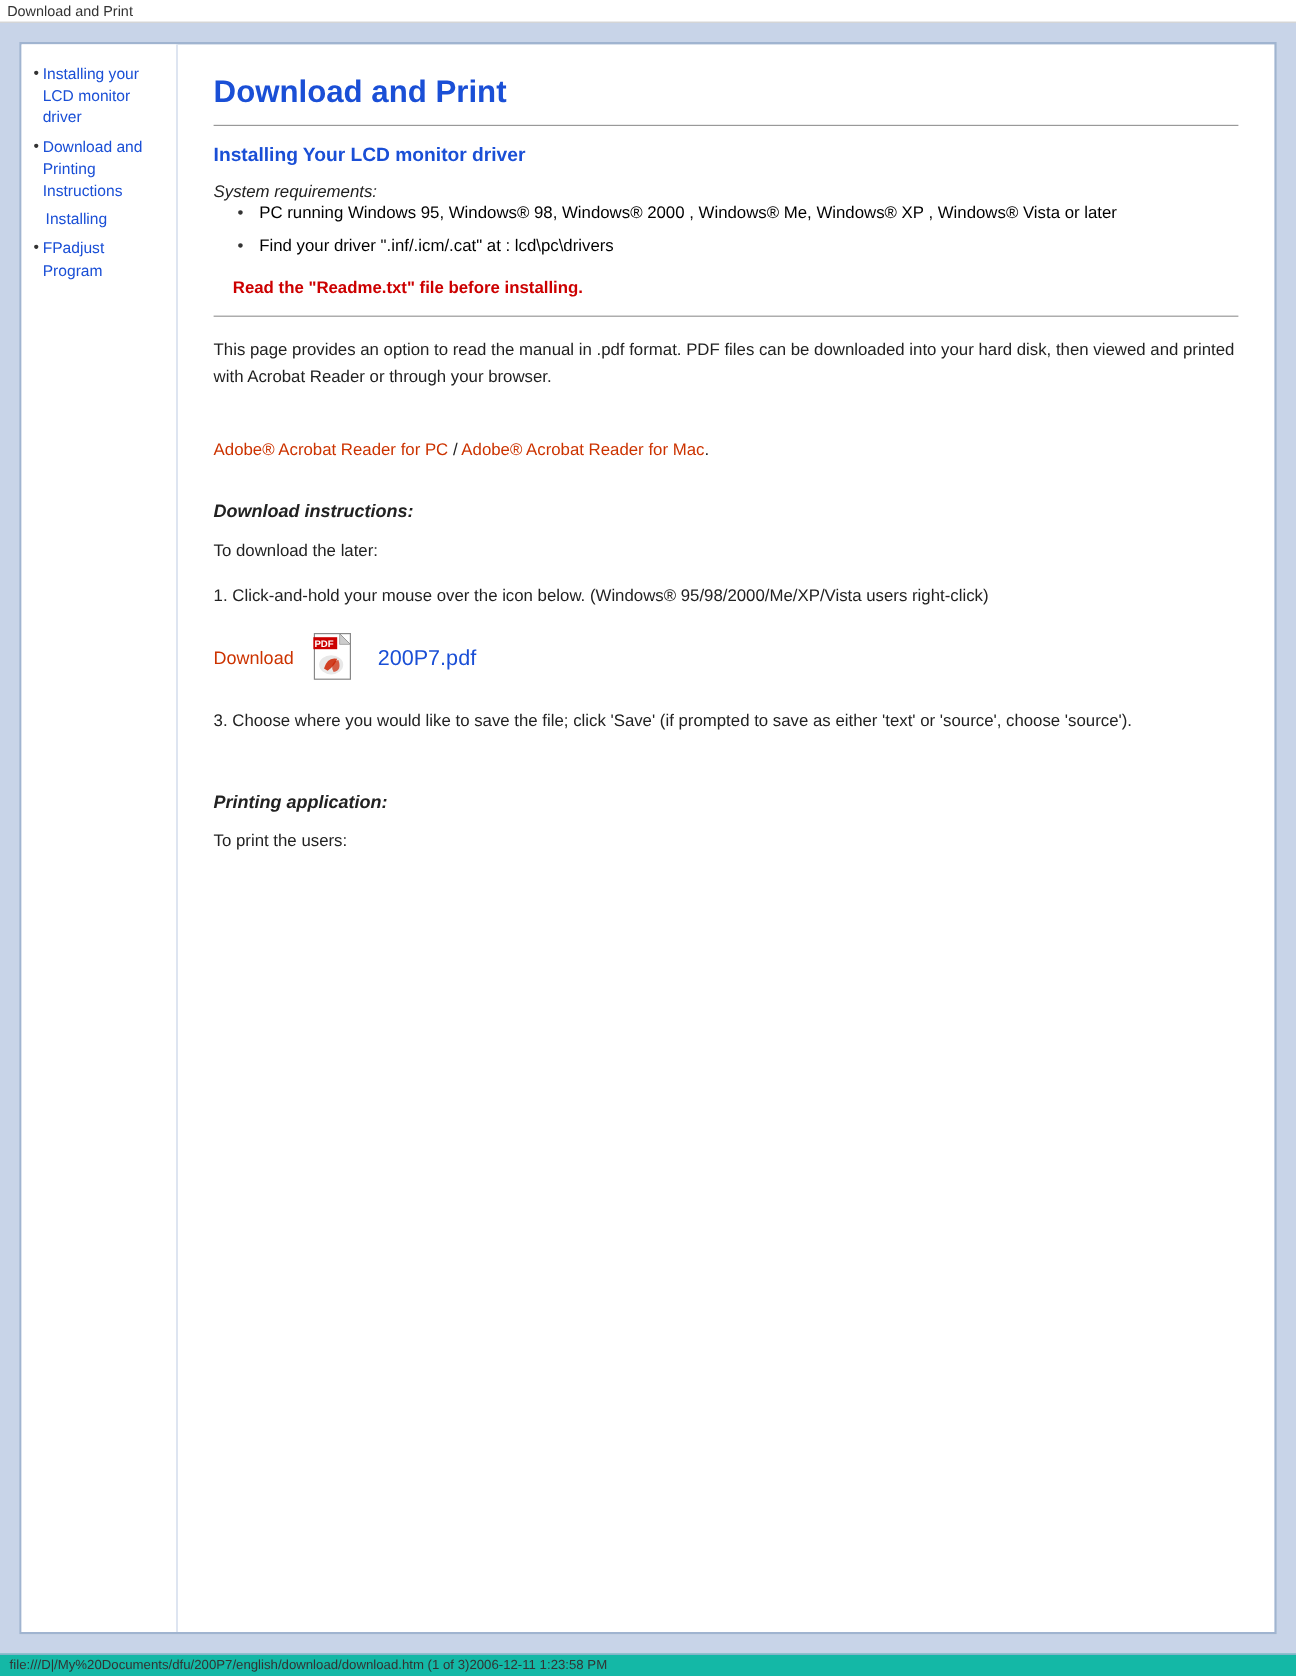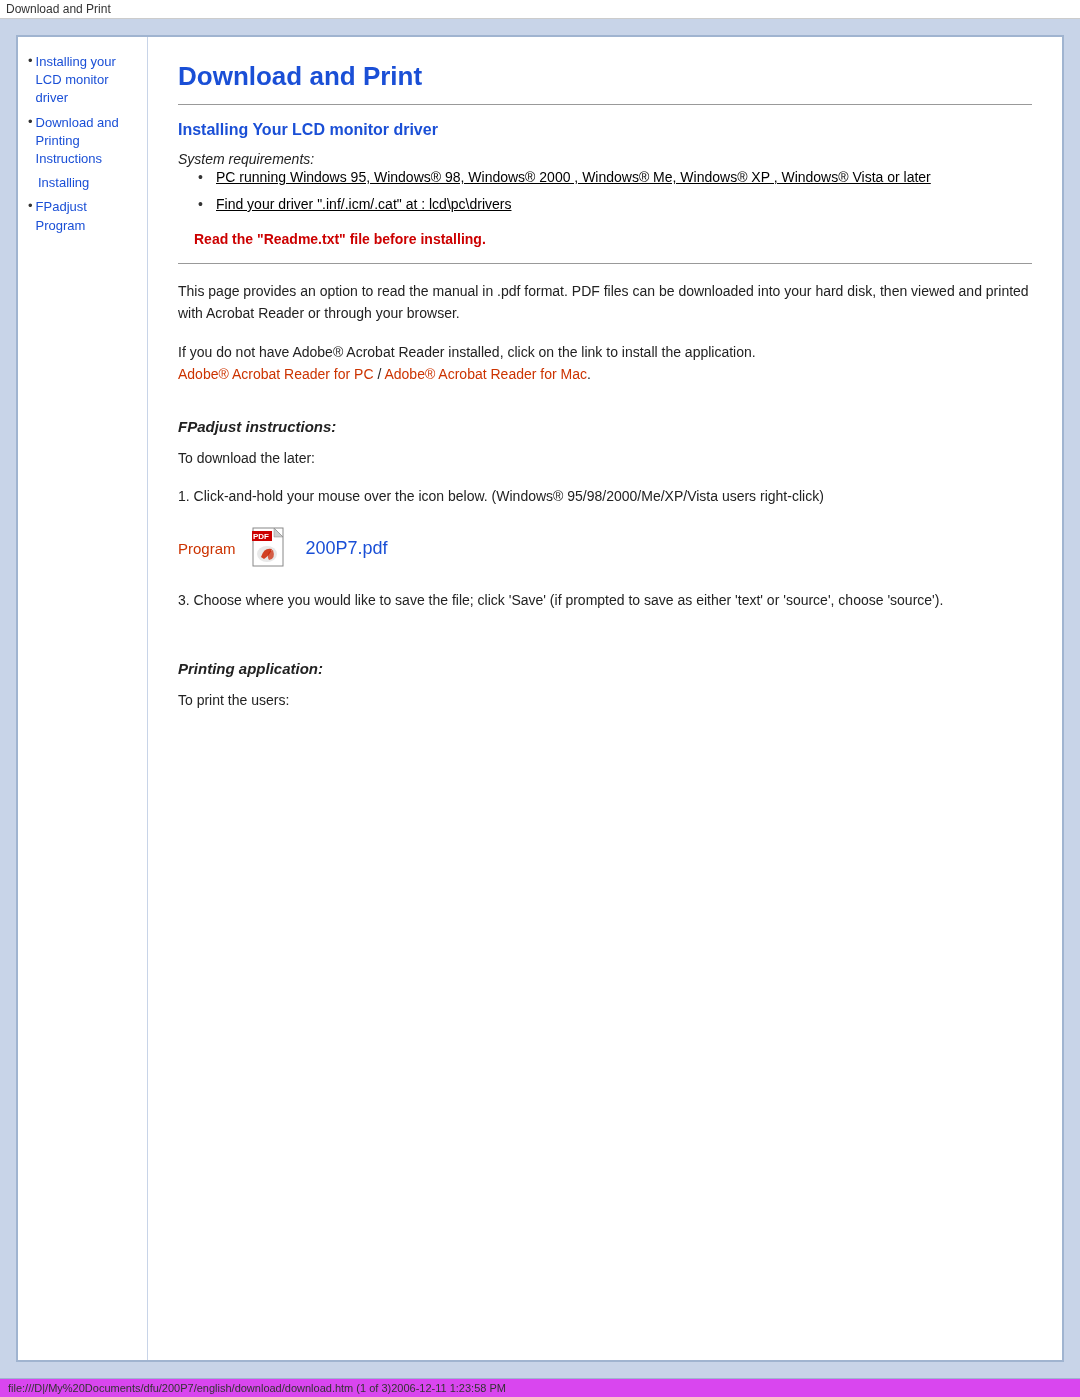--- a/index.html
+++ b/index.html
@@ -85,21 +85,20 @@
       margin-bottom: 12px;
     }
     .italic-label {
       font-style: italic;
       color: #222;
     }
     .req-list {
       list-style: none;
       padding-left: 20px;
       margin-bottom: 16px;
-      text-decoration: underline;
     }
     .req-list li {
       margin-bottom: 6px;
       position: relative;
       padding-left: 18px;
       line-height: 1.5;
     }
     .req-list li::before {
       content: "•";
       position: absolute;
@@ -145,21 +144,21 @@
       font-size: 15px;
       font-weight: normal;
       text-decoration: none;
     }
     .pdf-file-link {
       color: #1a4fd6;
       text-decoration: none;
       font-size: 18px;
     }
     .status-bar {
-      background: #d946ef;
+      background: #14b8a6;
       border-top: 1px solid #a0b4d0;
       padding: 3px 8px;
       font-size: 11px;
       color: #333;
     }
 
     
     .pdf-svg-container {
       width: 38px;
       height: 42px;
@@ -220,34 +219,34 @@
         <li>Find your driver ".inf/.icm/.cat" at : lcd\pc\drivers</li>
       </ul>
 
       <p class="readme-notice">Read the "Readme.txt" file before installing.</p>
 
       <hr>
 
       <p class="paragraph">This page provides an option to read the manual in .pdf format. PDF files can be downloaded into your hard disk, then viewed and printed with Acrobat Reader or through your browser.</p>
 
       <p class="paragraph">
-        <span>If you do not have Adobe® Acrobat Reader installed, click on the link to install the application.</span><br>
+        <br>
         <a href="#" class="link-red">Adobe® Acrobat Reader for PC</a><span> / </span><a href="#" class="link-red">Adobe® Acrobat Reader for Mac</a><span>.</span>
       </p>
 
       <br>
 
-      <p class="sub-heading">FPadjust instructions:</p>
+      <p class="sub-heading">Download instructions:</p>
 
       <p class="paragraph">To download the later:</p>
 
       <p class="numbered-step">1. Click-and-hold your mouse over the icon below. (Windows® 95/98/2000/Me/XP/Vista users right-click)</p>
 
       <div class="download-row">
-        <a href="#" class="download-link">Program</a>
+        <a href="#" class="download-link">Download</a>
 
         <div class="pdf-svg-container">
           <svg width="38" height="42" viewBox="0 0 38 42" xmlns="http://www.w3.org/2000/svg">
 
             <rect x="1" y="1" width="30" height="38" fill="white" stroke="#888" stroke-width="1"></rect>
 
             <polygon points="22,1 31,10 22,10" fill="#ccc" stroke="#888" stroke-width="0.5"></polygon>
             <line x1="22" y1="1" x2="31" y2="10" stroke="#888" stroke-width="0.5"></line>
 
             <rect x="0" y="4" width="20" height="10" fill="#cc0000"></rect>

